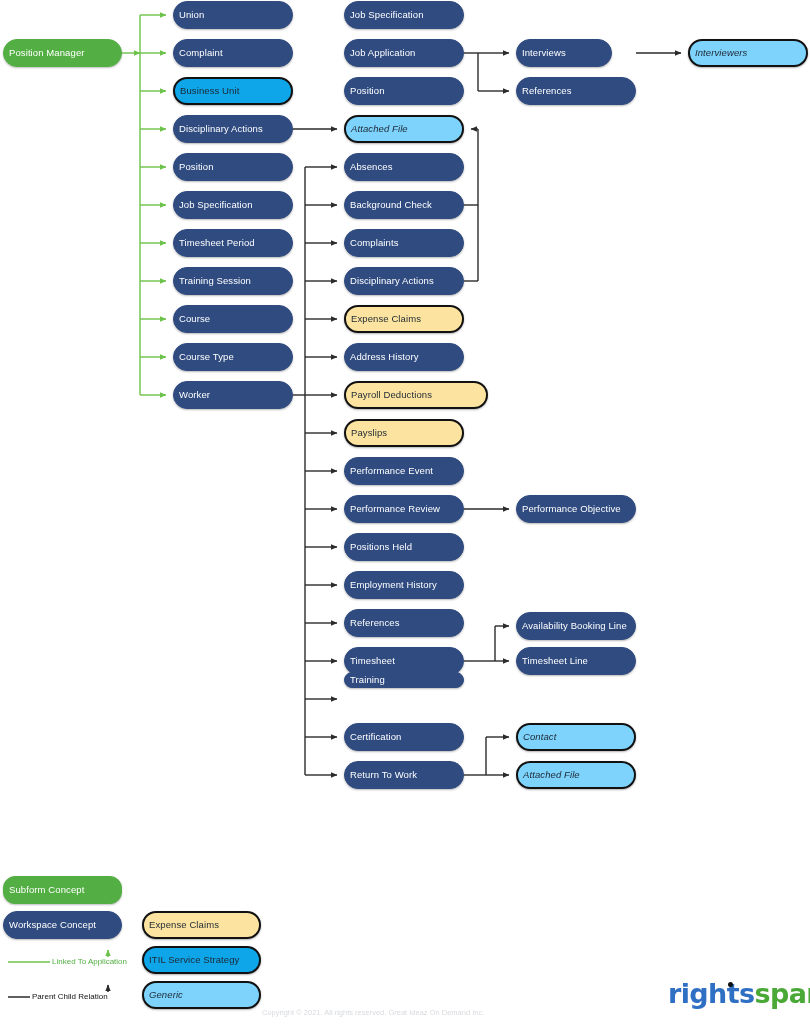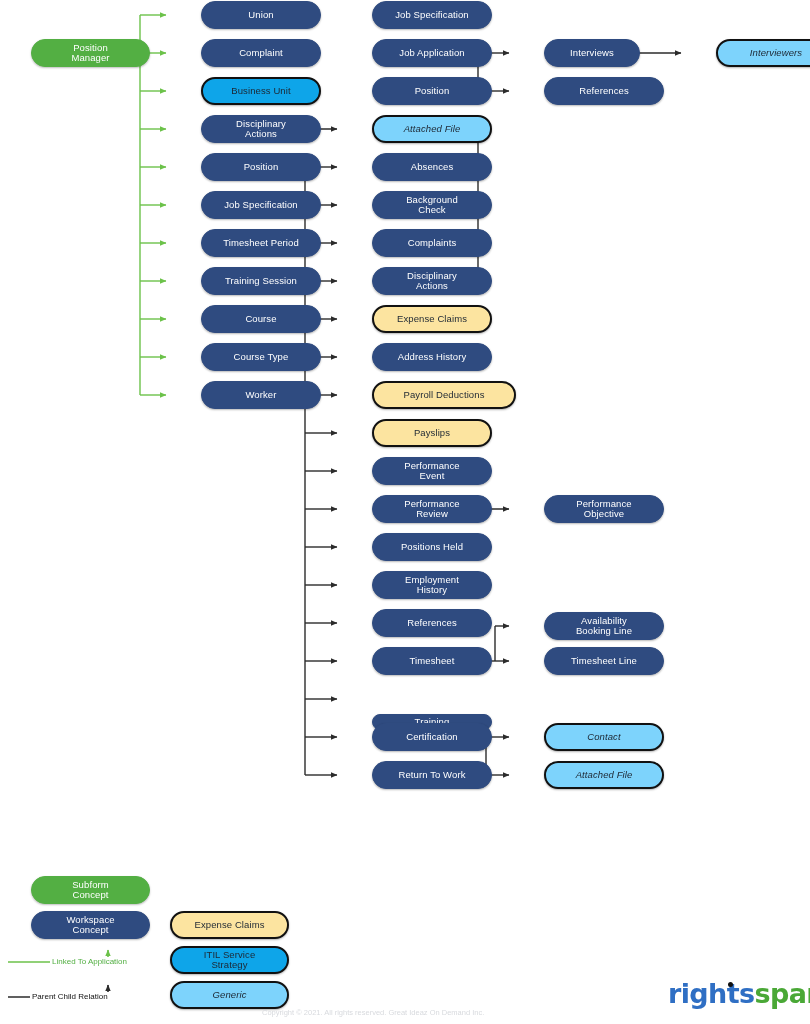--- a/index.html
+++ b/index.html
@@ -6,28 +6,27 @@
   html,body{margin:0;padding:0;background:#ffffff;}
   body{
     width:810px;height:1024px;position:relative;overflow:hidden;
     font-family:"Liberation Sans","DejaVu Sans",sans-serif;
   }
   #canvas{position:absolute;left:0;top:0;width:810px;height:1024px;}
   #svg-layer{position:absolute;left:0;top:0;width:810px;height:1024px;pointer-events:none;}
 
   .node{
     position:absolute;box-sizing:border-box;
-    display:flex;align-items:center;justify-content:center;
+    display:flex;align-items:center;justify-content:flex-start;
     text-align:center;line-height:1.05;
     border-radius:14px;
     font-size:9.5px;
     letter-spacing:.1px;
-    padding:0 21px;
+    padding:0 5px;
     z-index:3;
-    margin-left:28px;
   }
   .node.navy{
     background:#2f4b80;color:#ffffff;border:1px solid #2f4b80;
     box-shadow:0 1px 2px rgba(0,0,0,.28);
   }
   .node.green{
     background:#53af43;color:#ffffff;border:1px solid #53af43;
     box-shadow:0 1px 2px rgba(0,0,0,.25);
   }
   .node.yellow{
@@ -238,21 +237,21 @@
       </div>
       <div class="node navy" style="left: 344px; top: 571px; width: 120px; height: 28px;">
         <span>Employment History</span>
       </div>
       <div class="node navy" style="left: 344px; top: 609px; width: 120px; height: 28px;">
         <span>References</span>
       </div>
       <div class="node navy" style="left: 344px; top: 647px; width: 120px; height: 28px;">
         <span>Timesheet</span>
       </div>
-      <div class="node navy" style="left: 344px; top: 714px; width: 120px; height: 16px;">
+      <div class="node navy" style="left: 344px; top: 672px; width: 120px; height: 16px;">
         <span>Training</span>
       </div>
       <div class="node navy" style="left: 344px; top: 723px; width: 120px; height: 28px;">
         <span>Certification</span>
       </div>
       <div class="node navy" style="left: 344px; top: 761px; width: 120px; height: 28px;">
         <span>Return To Work</span>
       </div>
       <div class="node navy" style="left: 516px; top: 39px; width: 96px; height: 28px;">
         <span>Interviews</span>
@@ -273,21 +272,21 @@
         <span>Contact</span>
       </div>
       <div class="node generic" style="left: 516px; top: 761px; width: 120px; height: 28px;">
         <span>Attached File</span>
       </div>
       <div class="node generic" style="left: 688px; top: 39px; width: 120px; height: 28px;">
         <span>Interviewers</span>
       </div>
     </div>
   <div id="legend-layer">
-      <div class="node green" style="left: 3px; top: 876px; width: 119px; height: 28px;">
+      <div class="node green" style="left: 3px; top: 876px; width: 119px; height: 28px; border-radius: 12px;">
         <span>Subform Concept</span>
       </div>
       <div class="node navy" style="left: 3px; top: 911px; width: 119px; height: 28px;">
         <span>Workspace Concept</span>
       </div>
       <div class="node yellow" style="left: 142px; top: 911px; width: 119px; height: 28px;">
         <span>Expense Claims</span>
       </div>
       <div class="node lightblue" style="left: 142px; top: 946px; width: 119px; height: 28px;">
         <span>ITIL Service Strategy</span>

